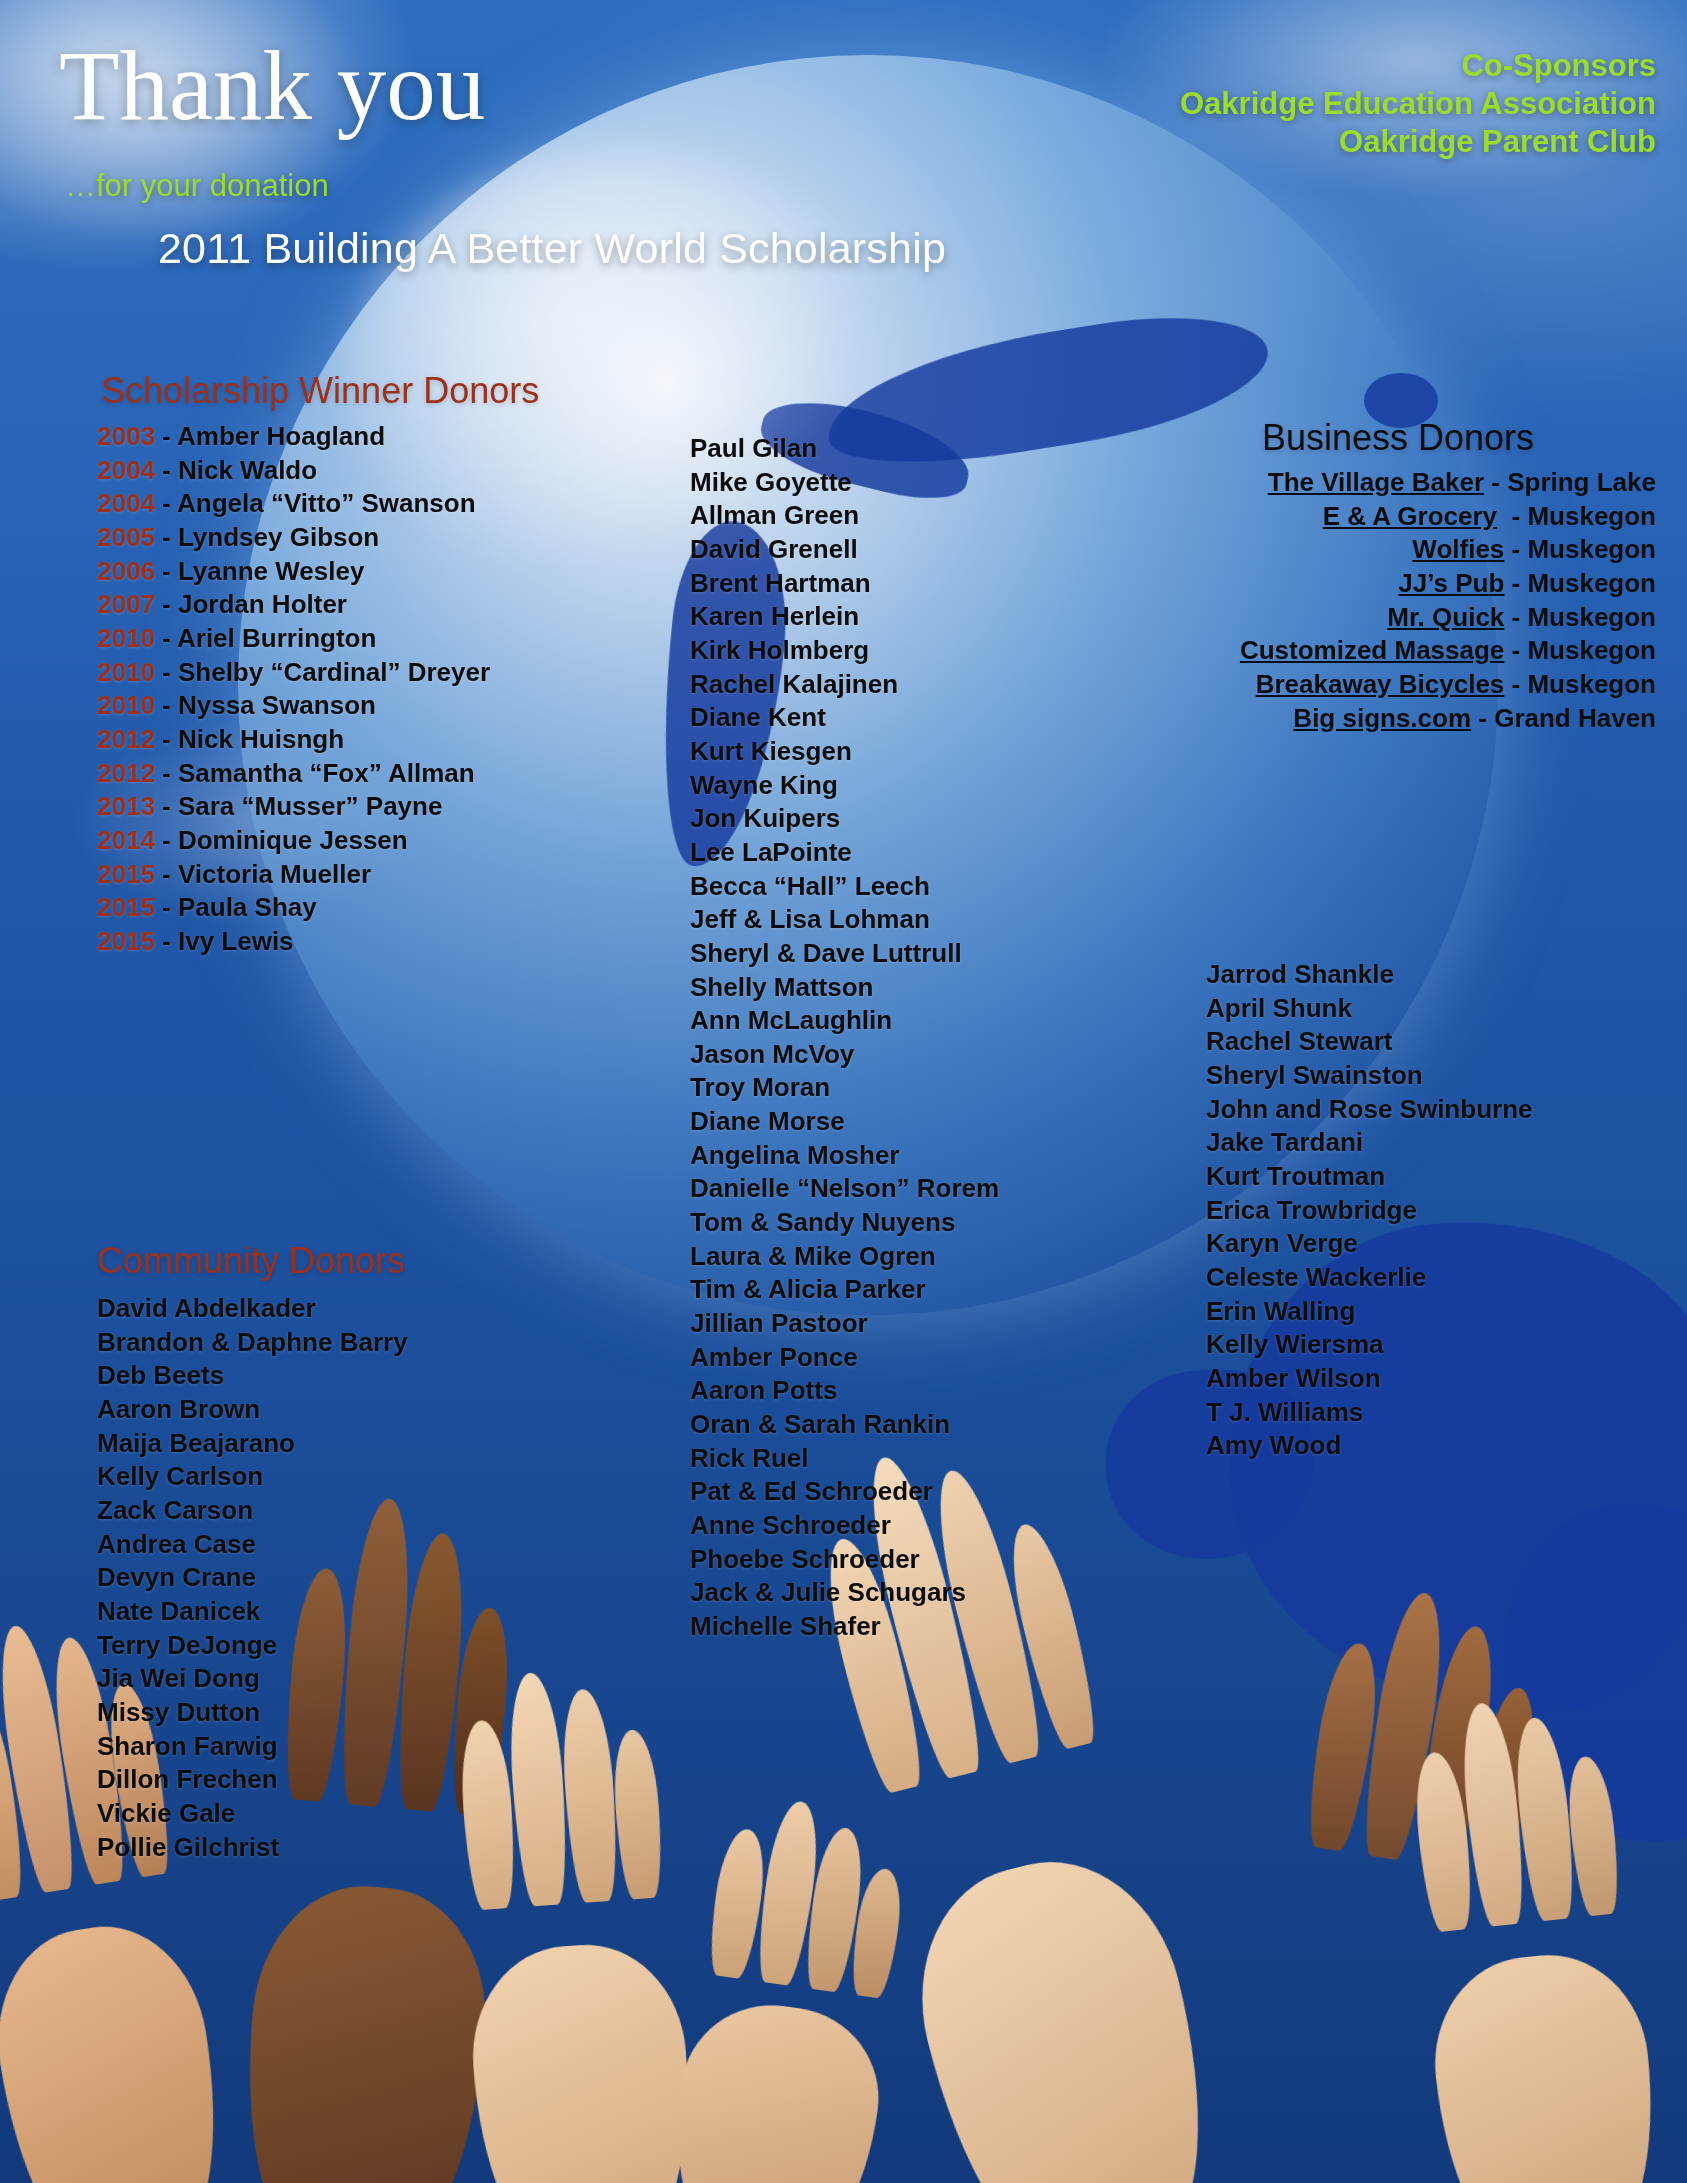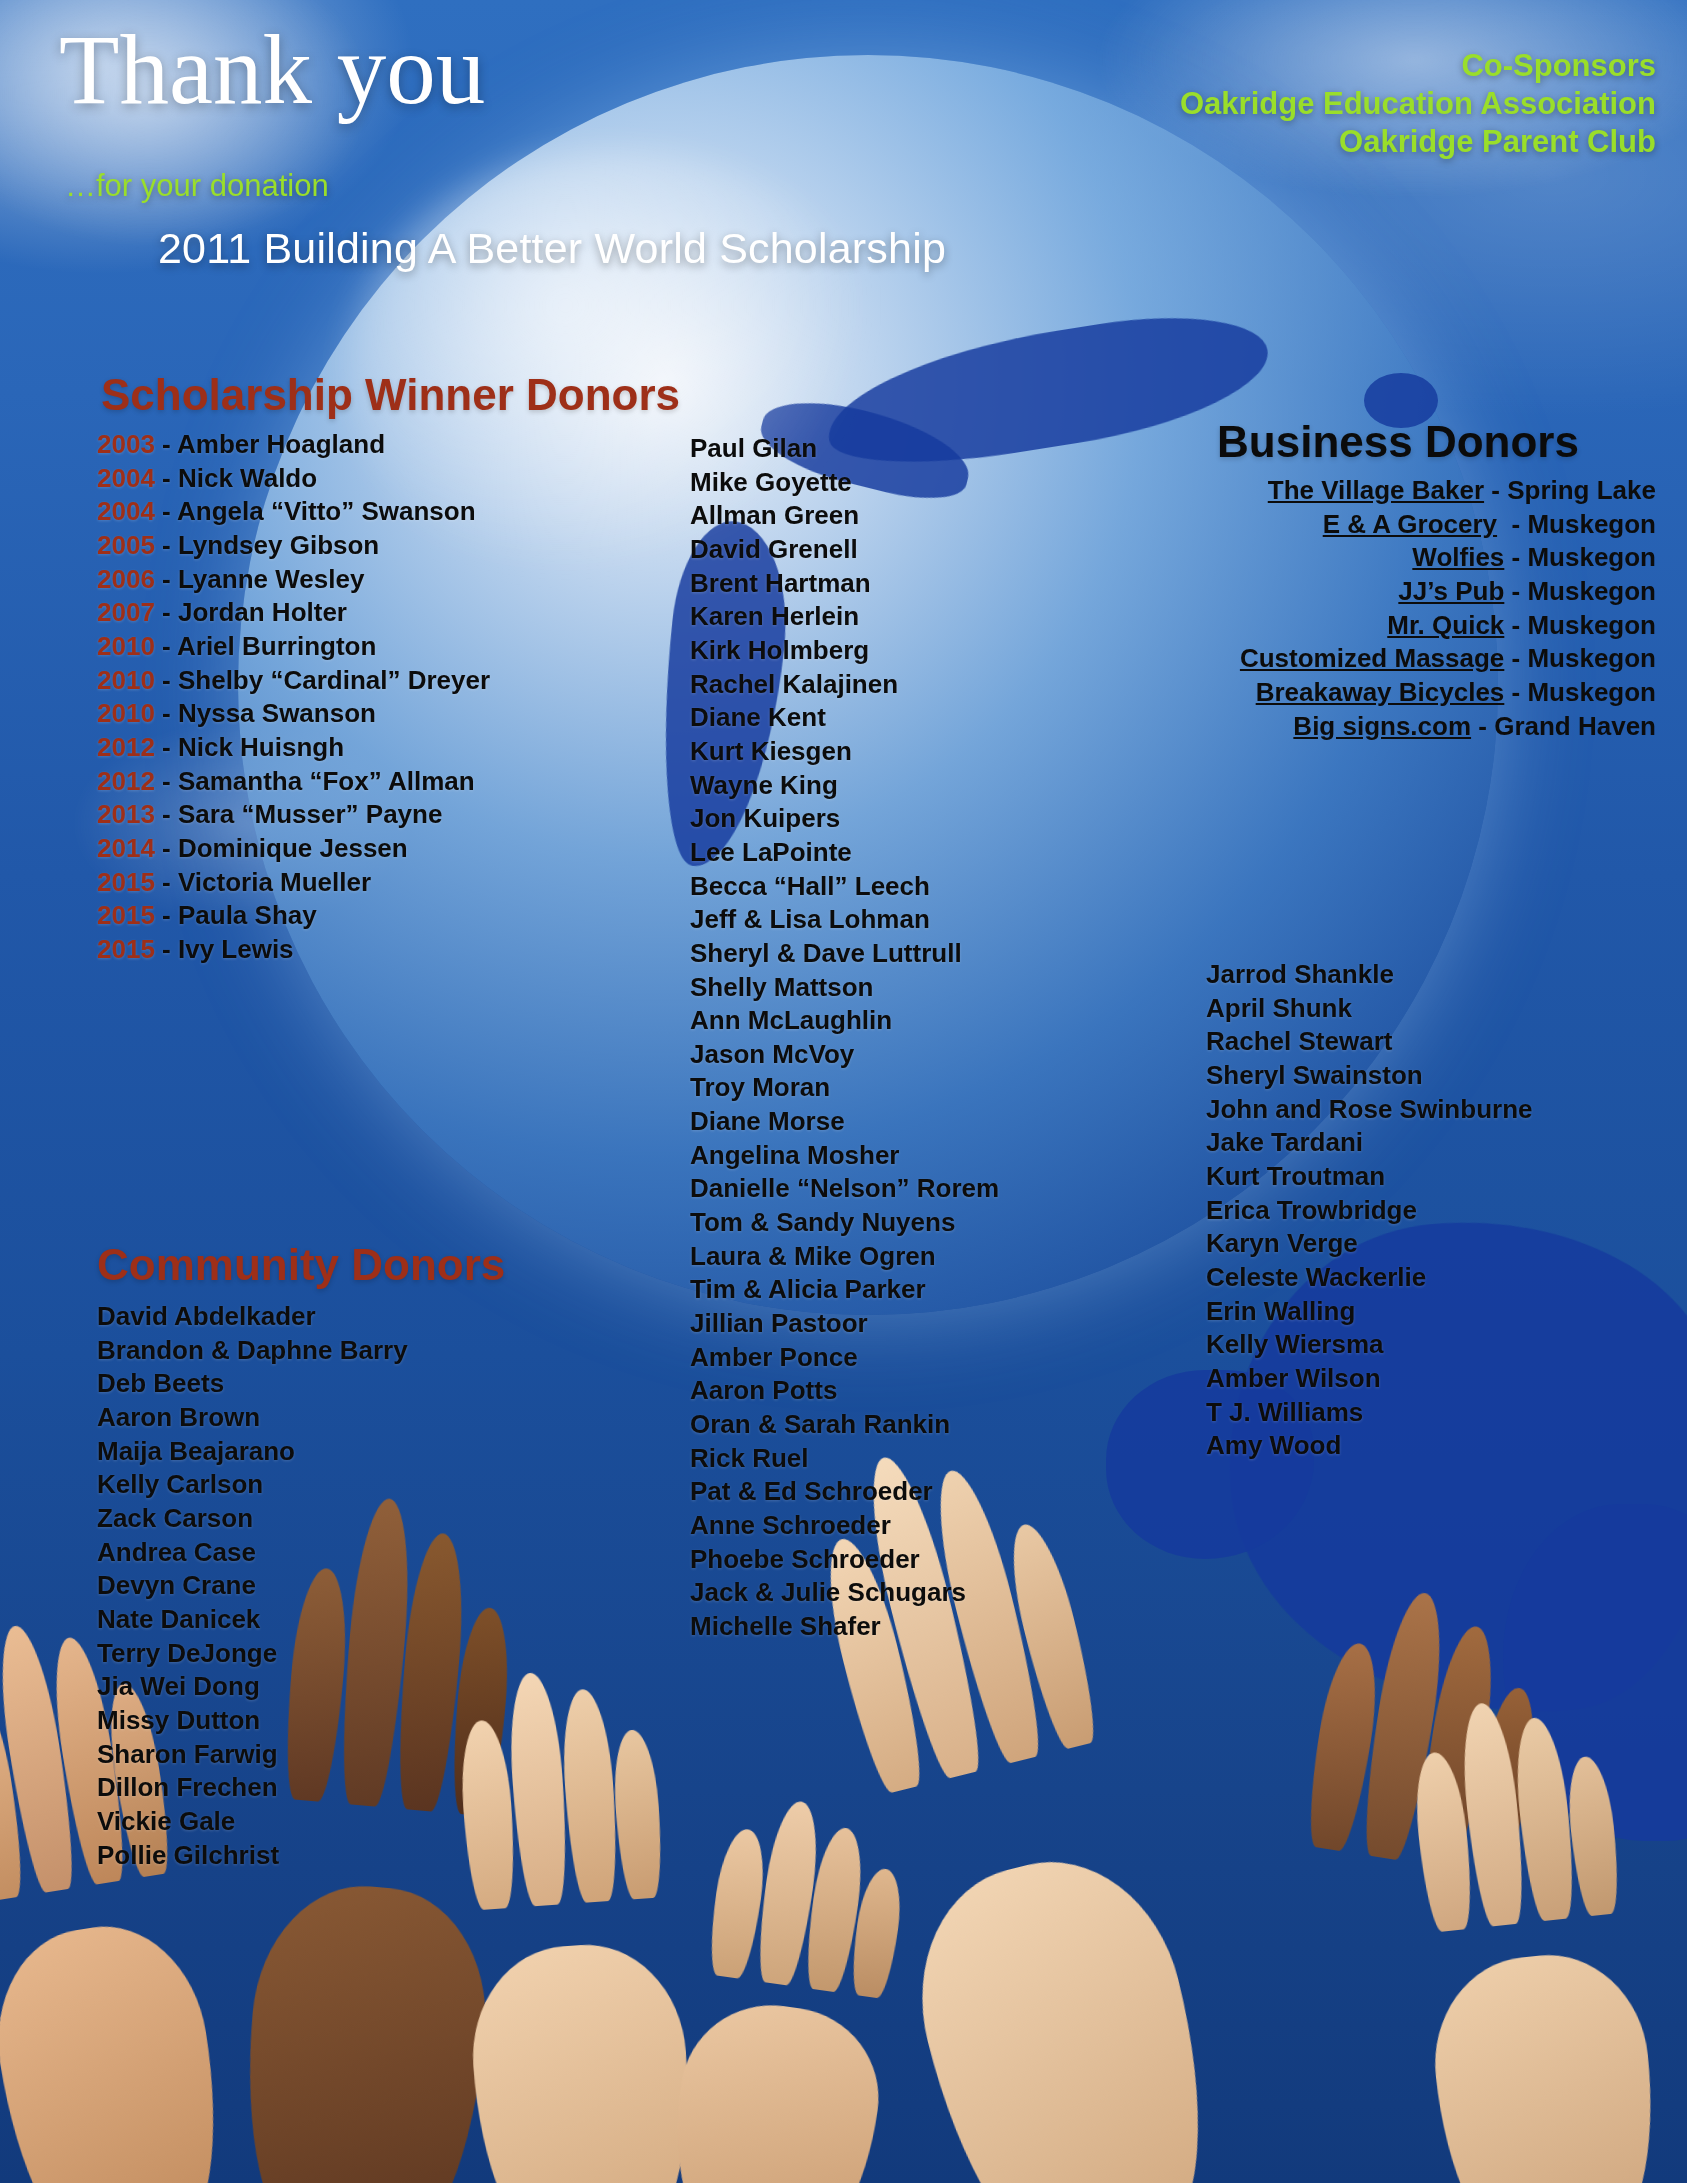--- a/index.html
+++ b/index.html
@@ -84,21 +84,21 @@
   }
   .finger {
     position: absolute;
     bottom: 58%;
     border-radius: 50% 50% 28% 28% / 45% 45% 55% 55%;
   }
 
   
   .thankyou {
     position: absolute;
-    left: 59px; top: 20px;
+    left: 59px; top: 36px;
     font-family: "Liberation Serif", serif;
     font-size: 99px;
     line-height: 1;
     color: #ffffff;
     text-shadow: 0 3px 11px rgba(0,0,0,.30);
   }
   .for-donation {
     position: absolute;
     left: 65px; top: 168px;
     font-size: 31px;
@@ -118,22 +118,22 @@
   .maintitle {
     position: absolute;
     left: 158px; top: 224px;
     font-size: 43px;
     color: #ffffff;
     letter-spacing: 0.2px;
     text-shadow: 0 2.5px 9px rgba(0,0,0,.35);
   }
 
   .sec-head {
-    font-size: 44px;
-    font-weight: bold;
+    font-size: 36px;
+    font-weight: normal;
     color: #9e2f18;
     text-shadow: 0 1.5px 5px rgba(0,0,0,.18);
   }
   .sec-head.biz { color: #0b0b0b; }
 
   .list-item {
     font-size: 26px;
     font-weight: bold;
     color: #0c0c0c;
     line-height: 1.295;

